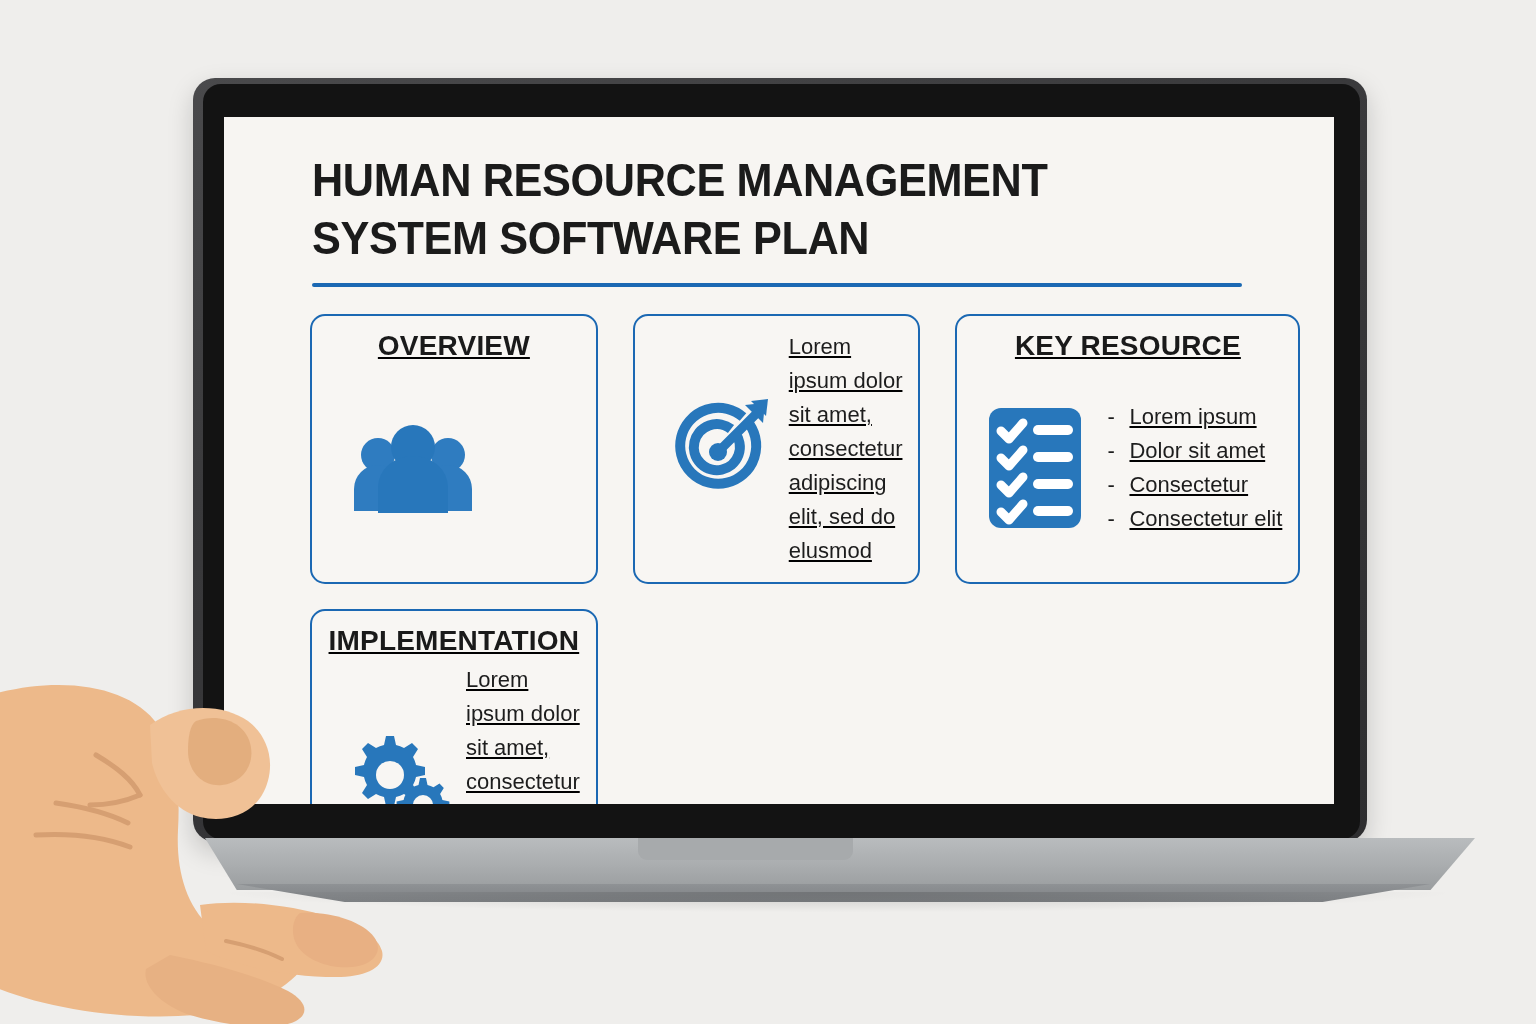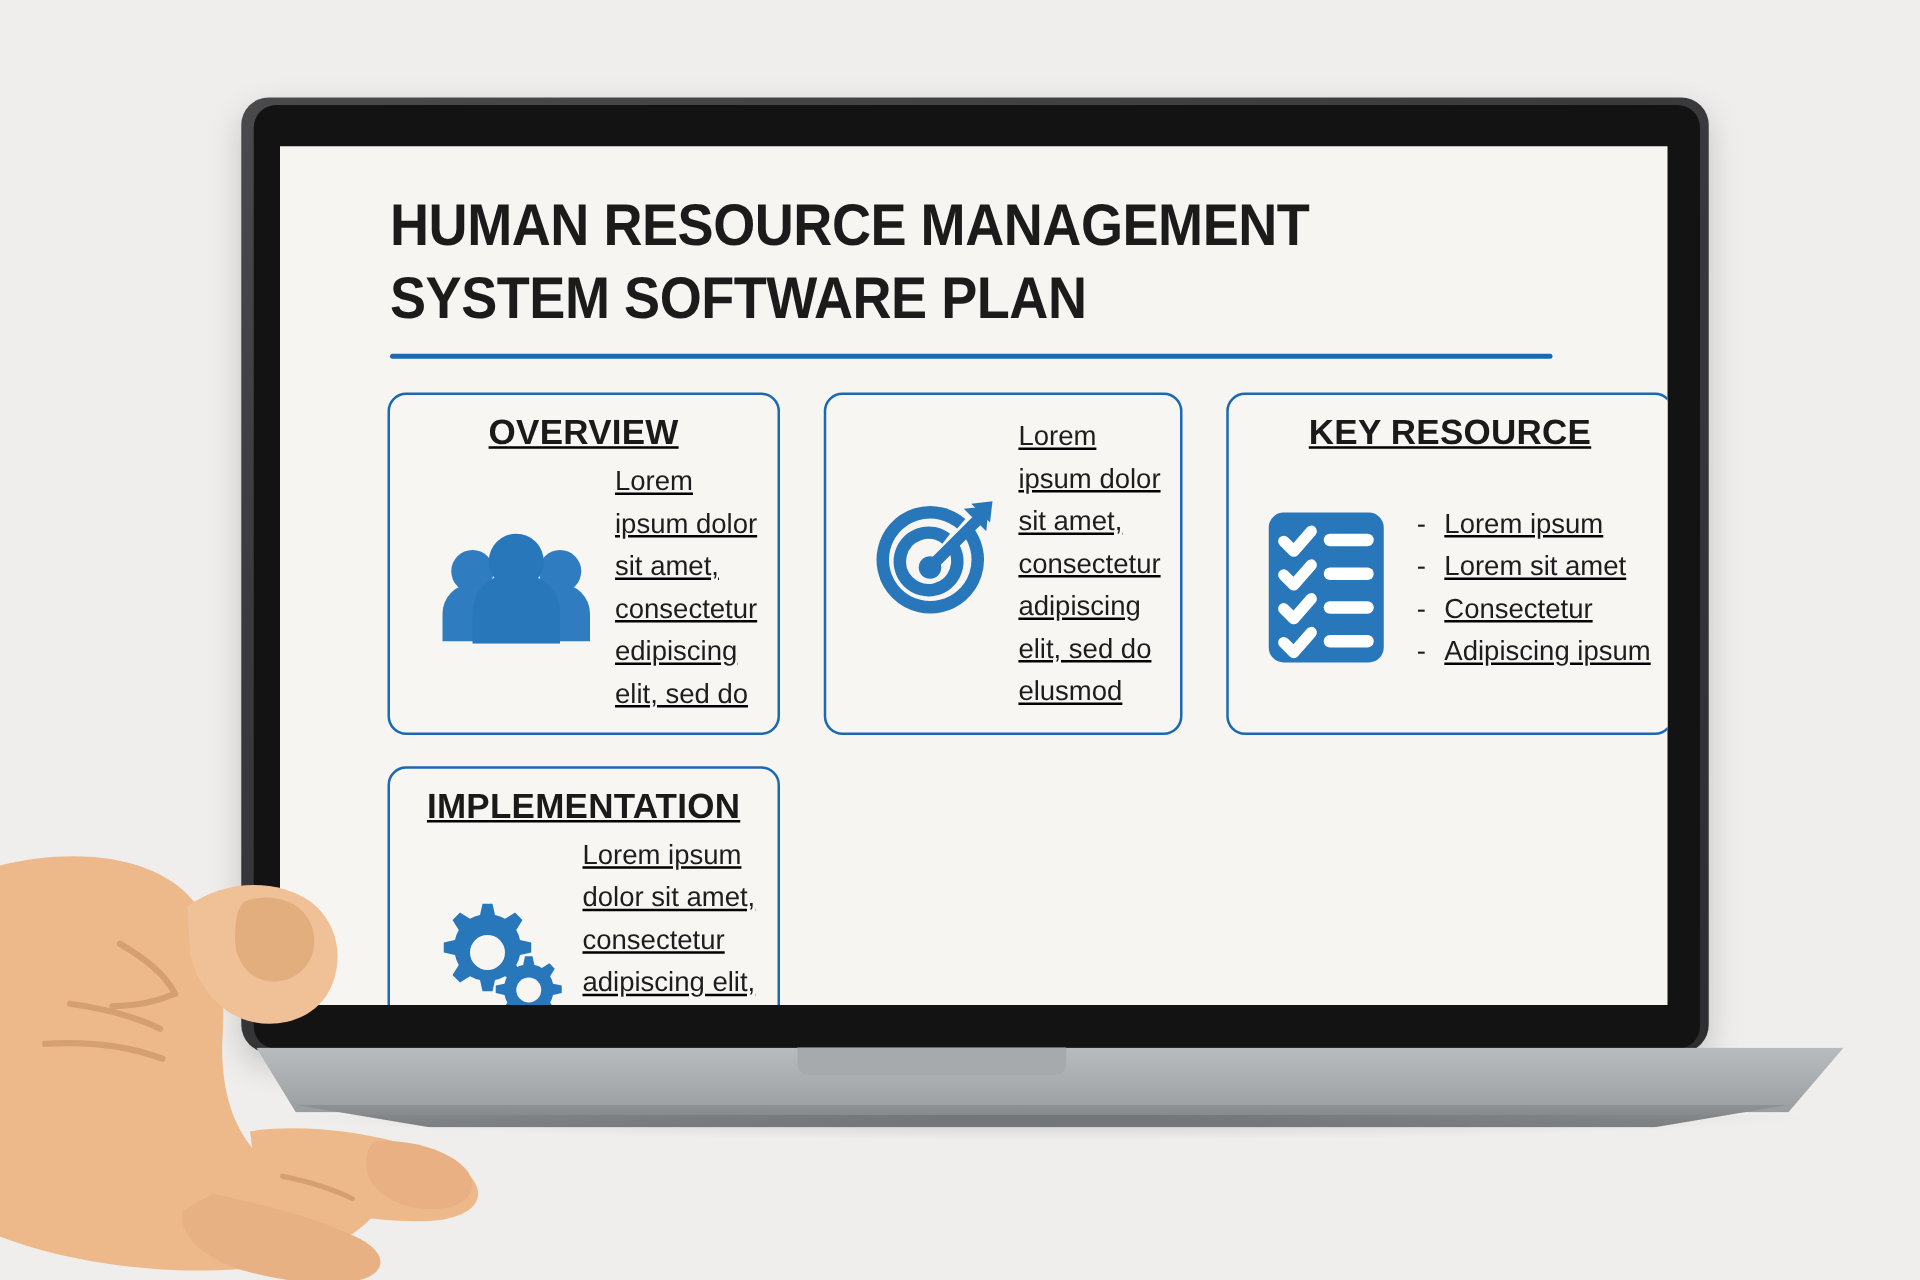--- a/index.html
+++ b/index.html
@@ -163,21 +163,20 @@
                     <path d="M4 88 V66 a24 24 0 0 1 48 0 V88 Z"></path>
                     <circle cx="98" cy="32" r="17"></circle>
                     <path d="M74 88 V66 a24 24 0 0 1 48 0 V88 Z"></path>
                   </g>
                   <g fill="#2877bb">
                     <circle cx="63" cy="24" r="22"></circle>
                     <path d="M28 90 V64 a35 31 0 0 1 70 0 V90 Z"></path>
                   </g>
                 </svg>
               </div>
-              <div class="card-text">Lorem ipsum dolor sit amet, consectetur edipiscing elit, sed do</div>
             </div>
           </div>
 
           <div class="card card-ob">
             <div class="card-body">
               <div class="card-icon">
                 <svg width="104" height="104" viewBox="0 0 104 104" aria-hidden="true">
                   <g fill="none" stroke="#2877bb" stroke-width="10">
                     <path d="M78 24 A38 38 0 1 1 74 20"></path>
                   </g>
@@ -210,23 +209,23 @@
                     <rect x="48" y="21" width="40" height="10" rx="5"></rect>
                     <rect x="48" y="48" width="40" height="10" rx="5"></rect>
                     <rect x="48" y="75" width="40" height="10" rx="5"></rect>
                     <rect x="48" y="102" width="40" height="10" rx="5"></rect>
                   </g>
                 </svg>
               </div>
               <div class="card-text-wrap">
                 <ul class="bullets">
                   <li><span class="dash">-</span><span>Lorem ipsum</span></li>
-                  <li><span class="dash">-</span><span>Lorem sit amet</span></li>
+                  <li><span class="dash">-</span><span>Dolor sit amet</span></li>
                   <li><span class="dash">-</span><span>Consectetur</span></li>
-                  <li><span class="dash">-</span><span>Adipiscing ipsum</span></li>
+                  <li><span class="dash">-</span><span>Consectetur elit</span></li>
                 </ul>
               </div>
             </div>
           </div>
 
           <div class="card card-im">
             <div class="card-title">IMPLEMENTATION</div>
             <div class="card-body">
               <div class="card-icon">
                 <svg width="104" height="100" viewBox="0 0 104 100" aria-hidden="true">

